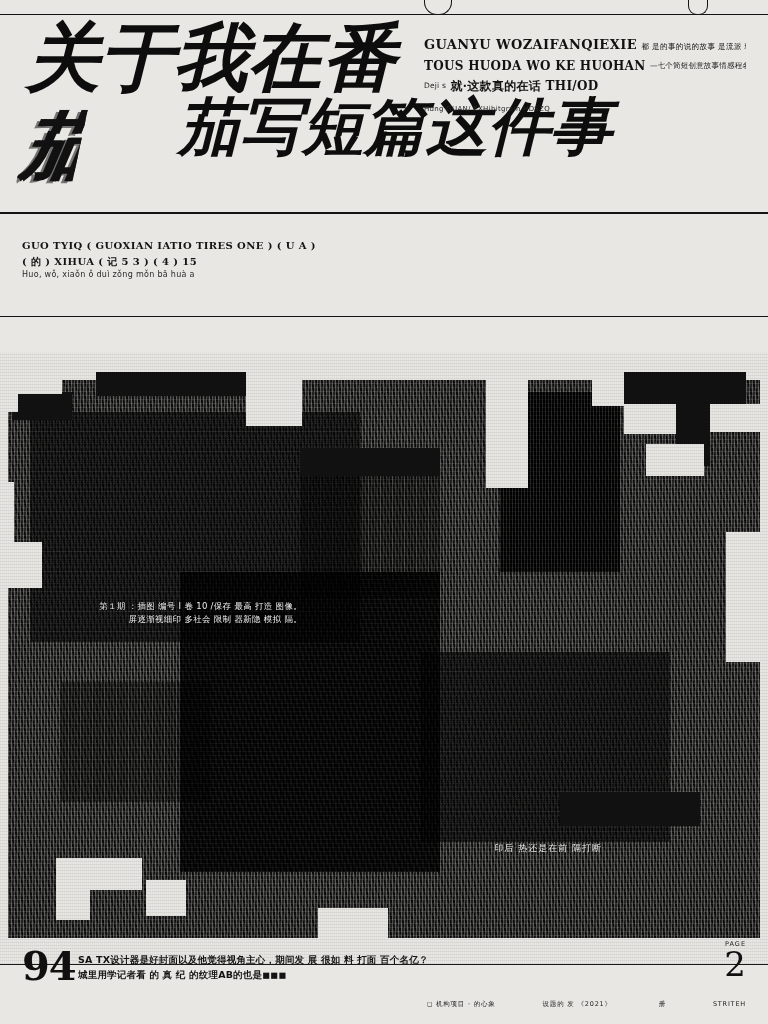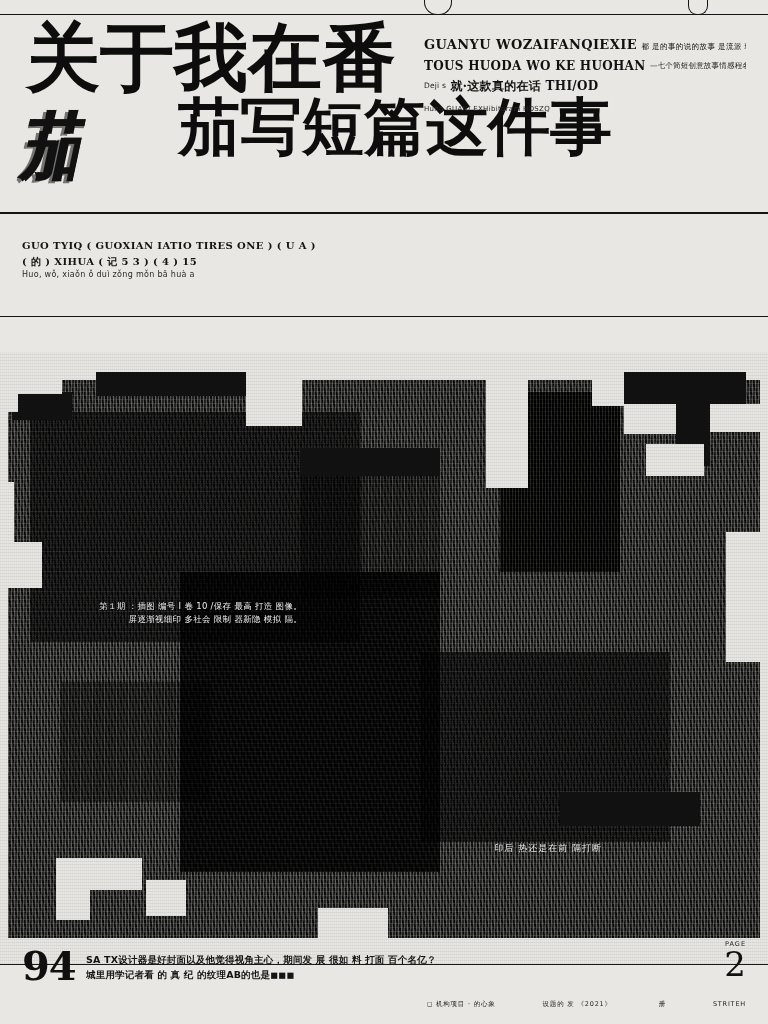--- a/index.html
+++ b/index.html
@@ -41,20 +41,21 @@
   }
   .top-mark.m1 { left: 424px; border-radius: 0 0 13px 13px; }
   .top-mark.m2 { left: 688px; width: 18px; border-radius: 0 0 9px 9px; }
 
   
   .masthead {
     position: absolute;
     top: 22px;
     left: 22px;
     width: 724px;
+    font-style: italic;
   }
   .title-line {
     font-family: "DejaVu Sans", sans-serif;
     font-weight: bold;
     color: #0d0d0d;
     letter-spacing: 0px;
     line-height: 0.95;
     white-space: nowrap;
   }
   .title-line-1 {
@@ -263,21 +264,21 @@
     top: 946px;
     font-family: "DejaVu Serif", serif;
     font-weight: bold;
     font-size: 40px;
     line-height: 1;
     color: #101010;
     letter-spacing: -1px;
   }
   .bottom-text {
     position: absolute;
-    left: 86px;
+    left: 78px;
     top: 952px;
     width: 448px;
   }
   .bottom-text .bt-row {
     display: block;
     font-family: "DejaVu Sans", sans-serif;
     font-weight: bold;
     font-size: 9.5px;
     letter-spacing: .2px;
     line-height: 1.6;

